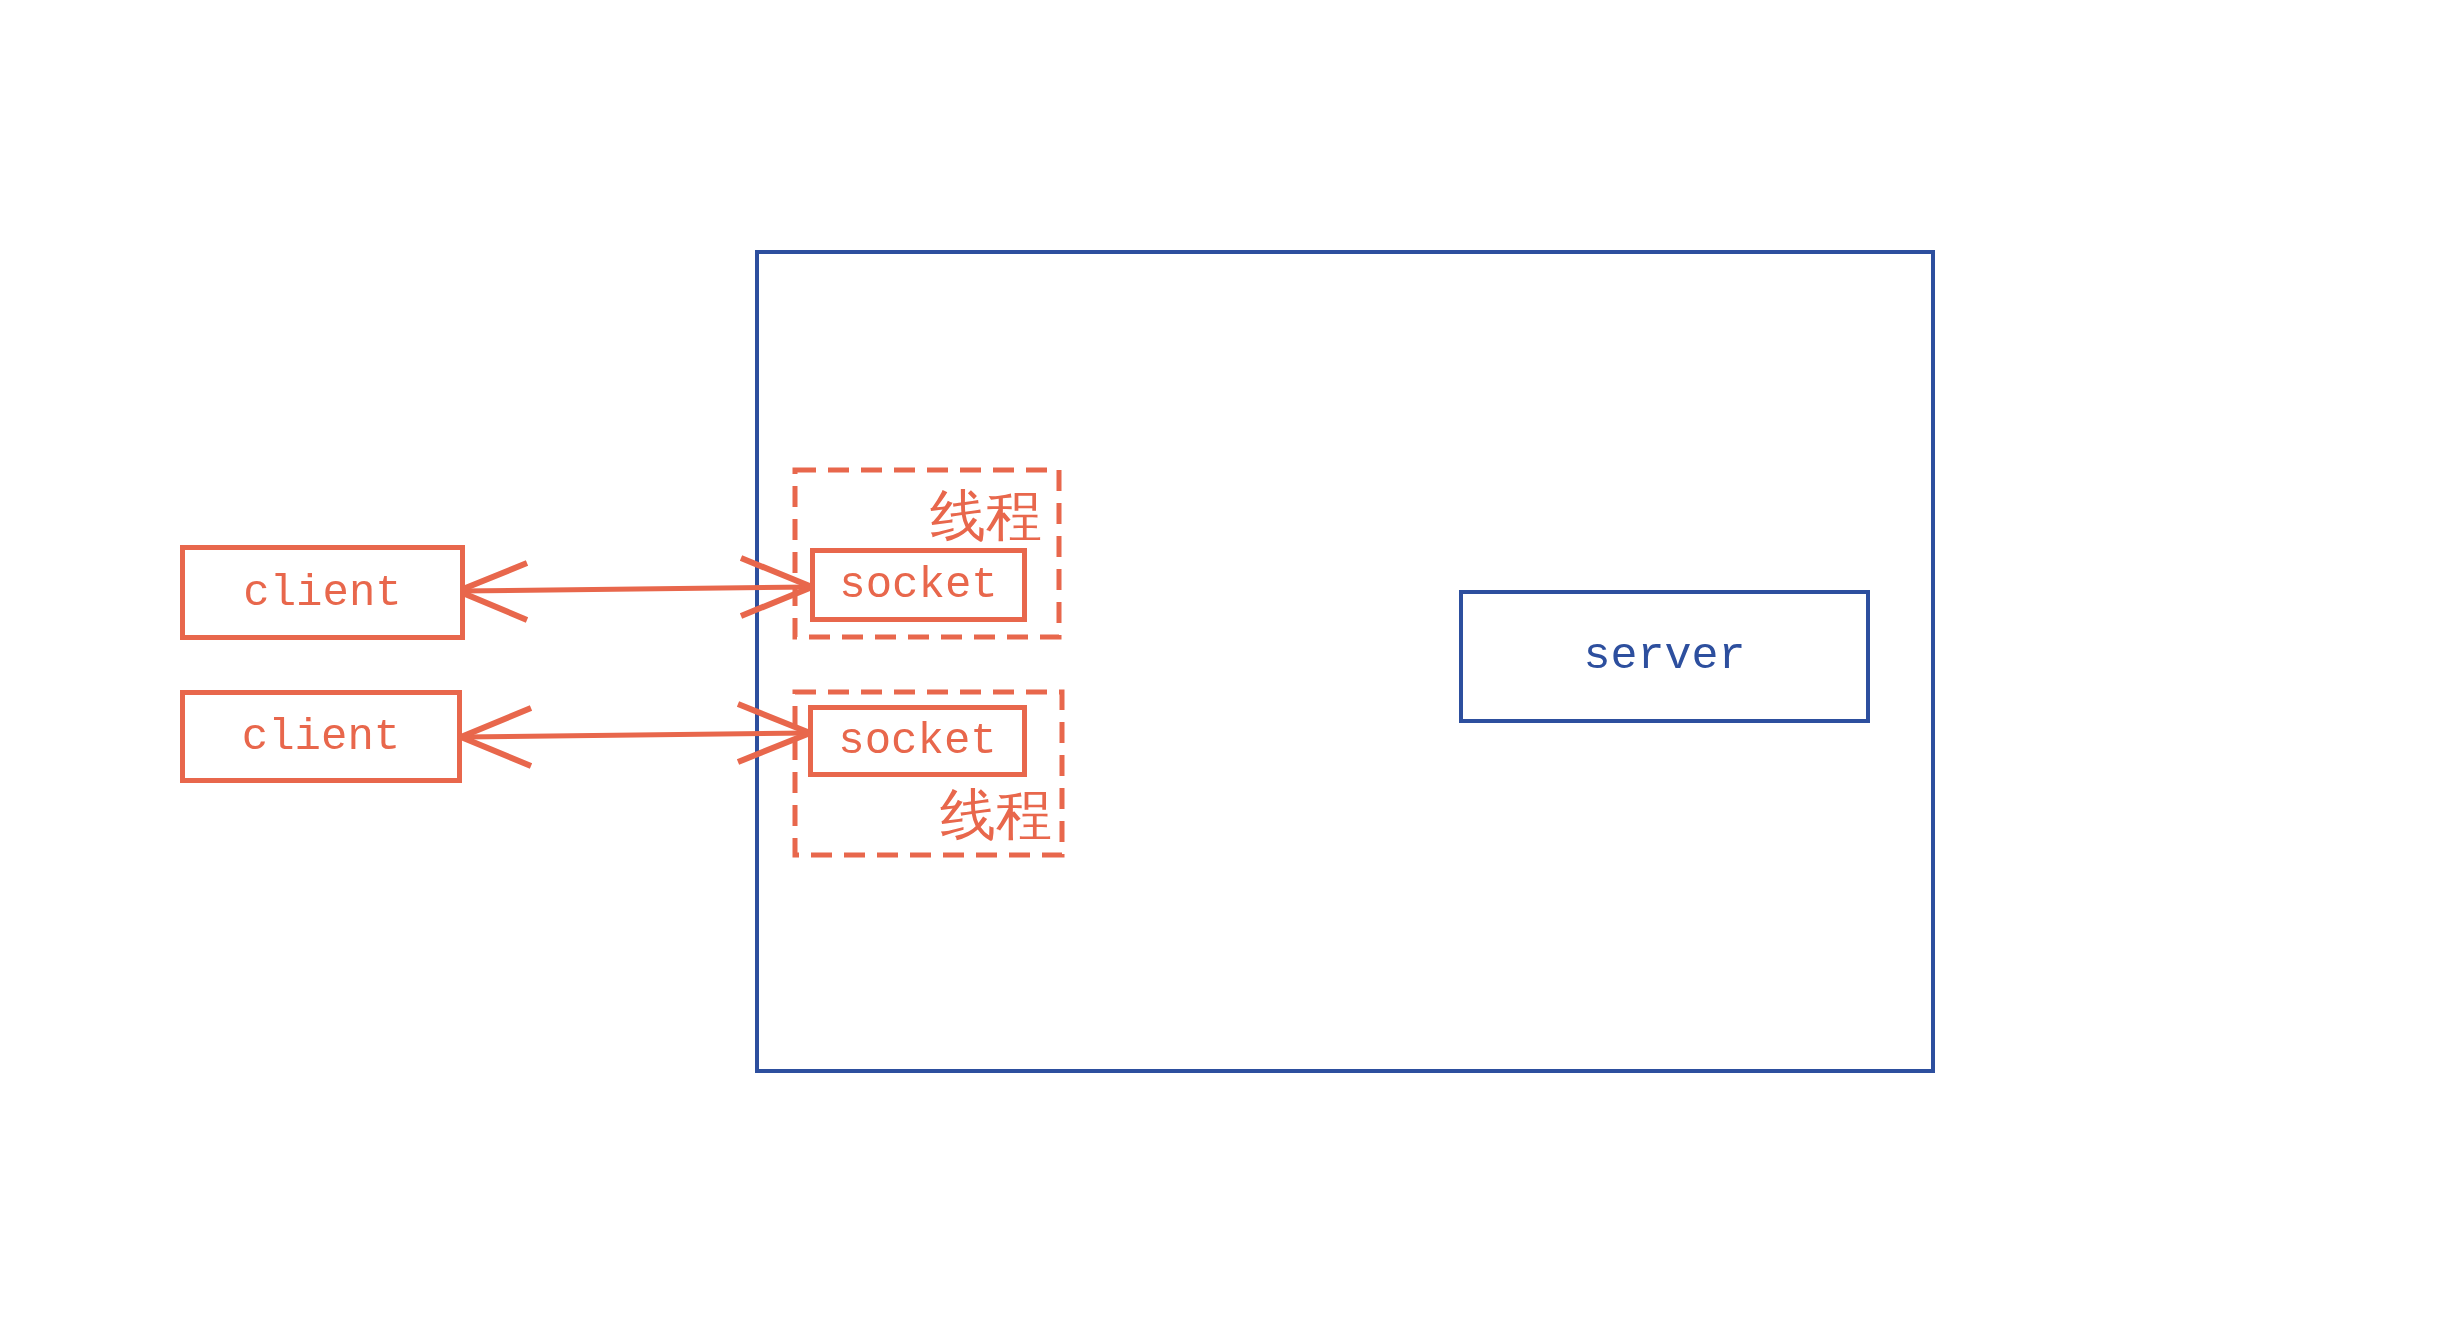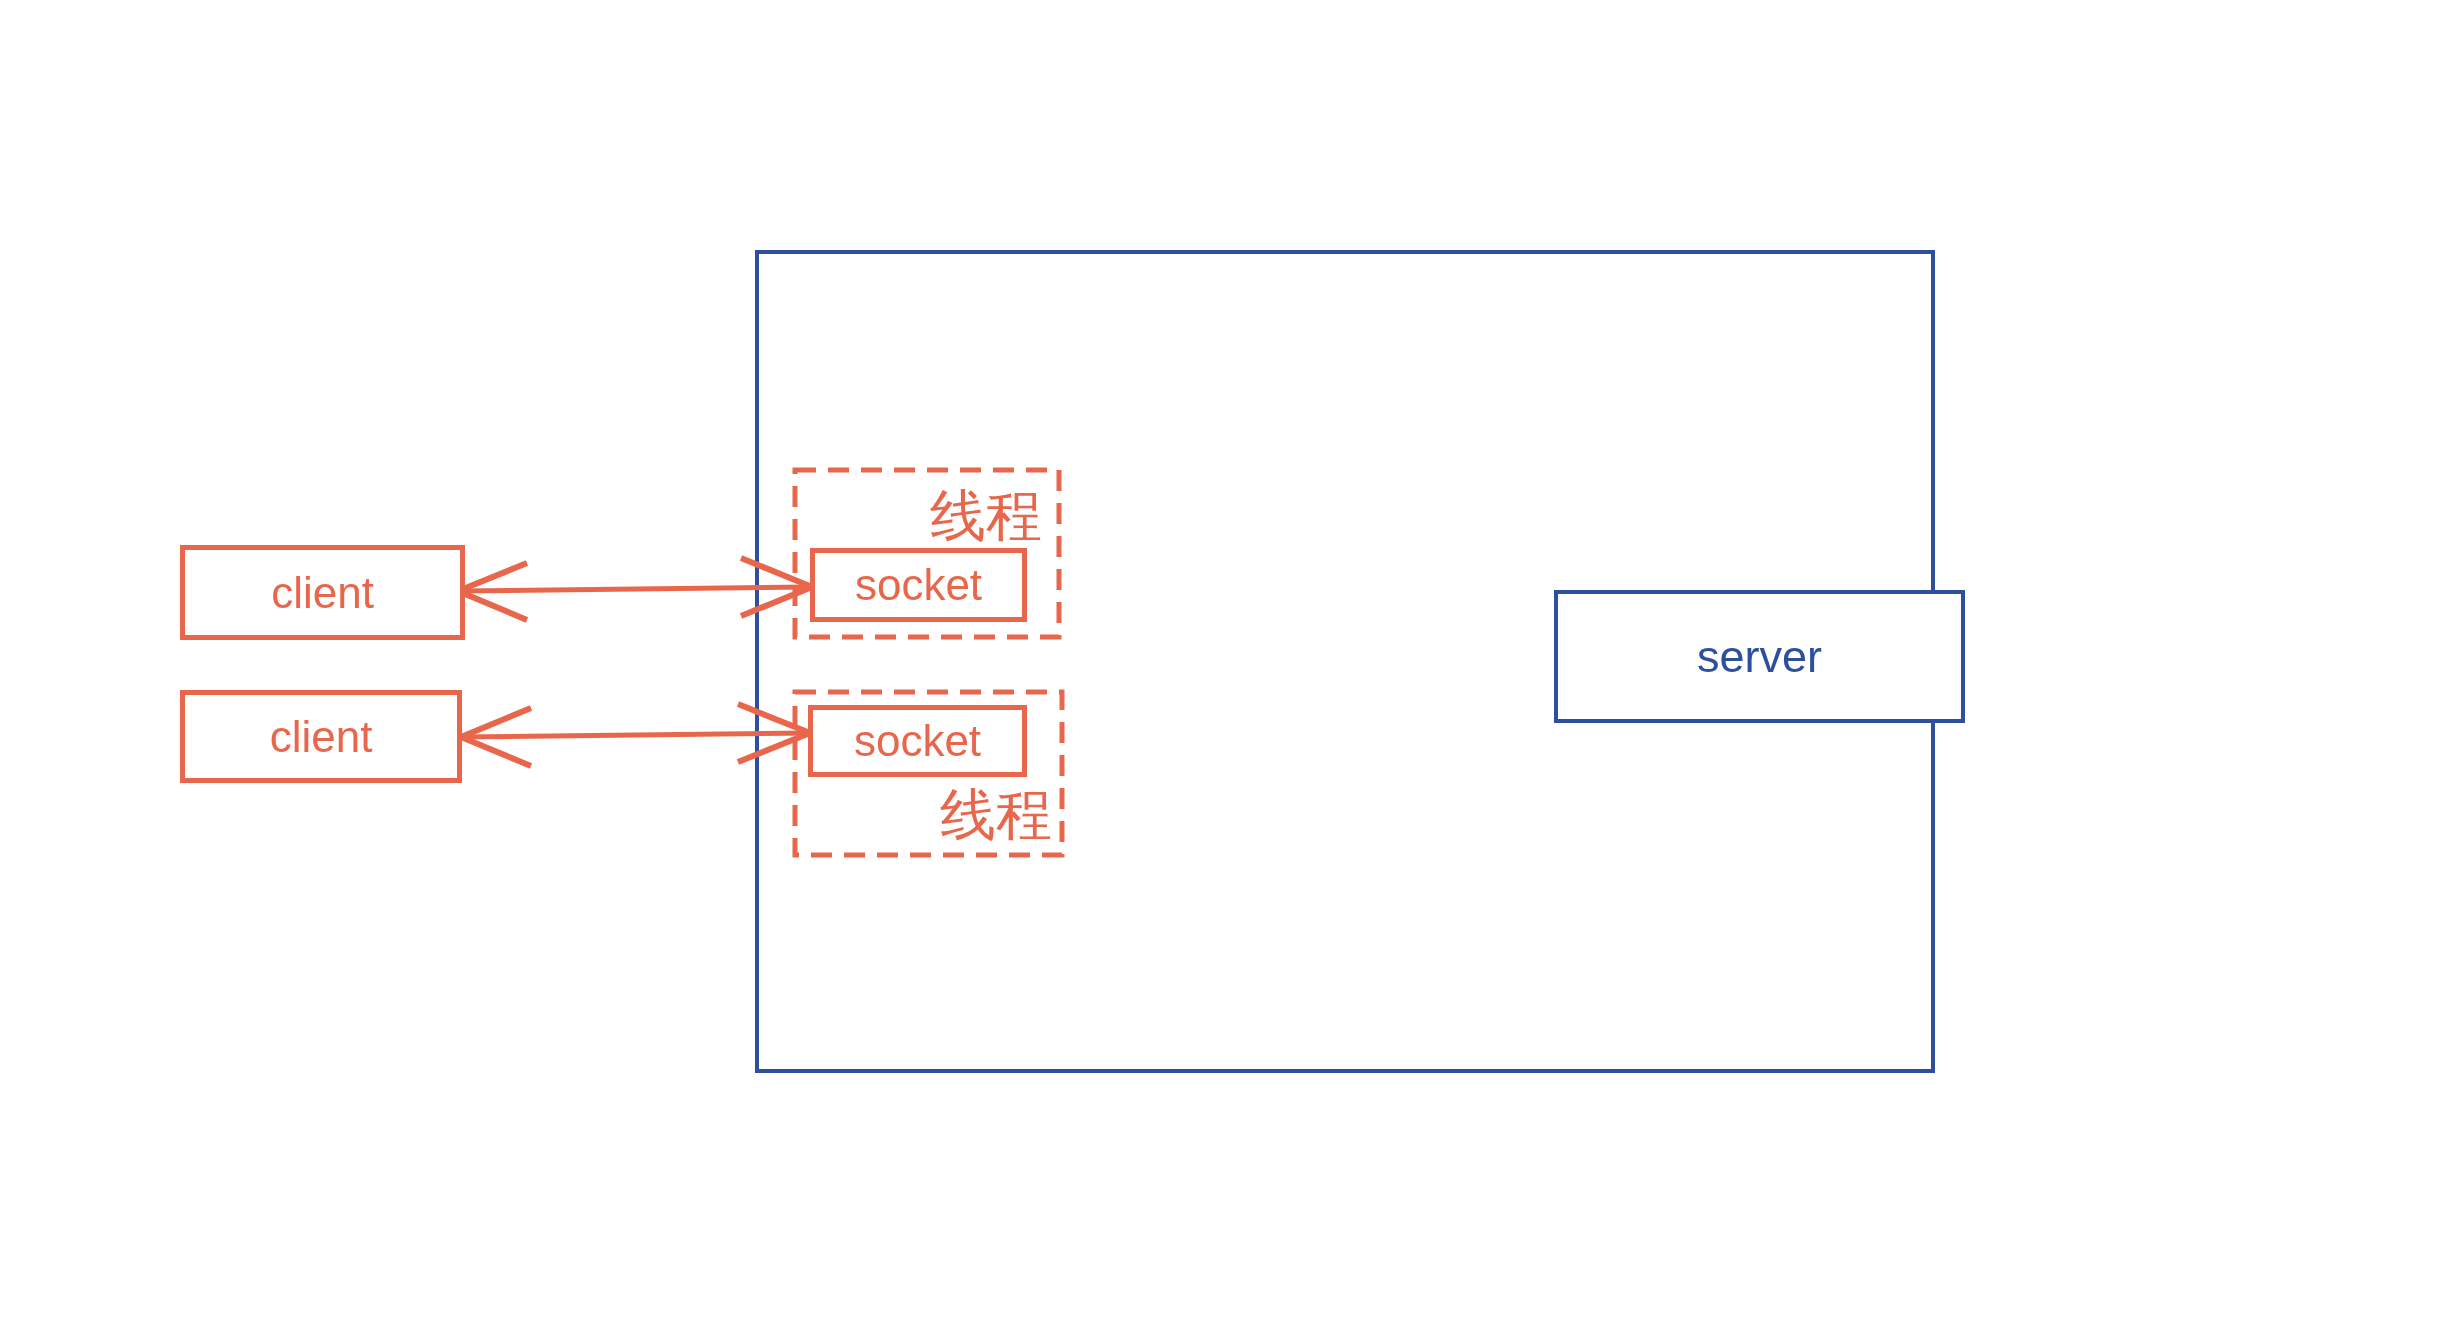--- a/index.html
+++ b/index.html
@@ -9,21 +9,21 @@
   }
   html,body{margin:0;padding:0;background:#ffffff;}
   body{font-family:"Liberation Sans","DejaVu Sans",sans-serif;}
   #canvas{
     position:relative;
     width:2463px;height:1325px;
     background:#ffffff;
     overflow:hidden;
   }
   .abs{position:absolute;box-sizing:border-box;}
-  .flexc{display:flex;align-items:center;justify-content:center;}
+  .flexc{display:flex;align-items:center;justify-content:center;font-family:Liberation Mono, monospace;}
 
   
   .server-boundary{
     left:755px;top:250px;width:1180px;height:823px;
     border:4px solid var(--blue);
     background:transparent;
   }
 
   
   #overlay{position:absolute;left:0;top:0;width:2463px;height:1325px;pointer-events:none;}
@@ -46,21 +46,21 @@
     color:var(--orange);
     font-size:56px;
     line-height:1;
     white-space:nowrap;
   }
   .thread-label-1{left:930px;top:488px;}
   .thread-label-2{left:940px;top:787px;}
 
   
   .server-box{
-    left:1554px;top:590px;width:411px;height:133px;
+    left:1459px;top:590px;width:411px;height:133px;
     border:4px solid var(--blue);
     color:var(--blue);
     font-size:45px;
     background:#ffffff;
   }
 
   
   .logo{
     left:2112px;top:1152px;height:70px;
     display:flex;align-items:center;gap:14px;

